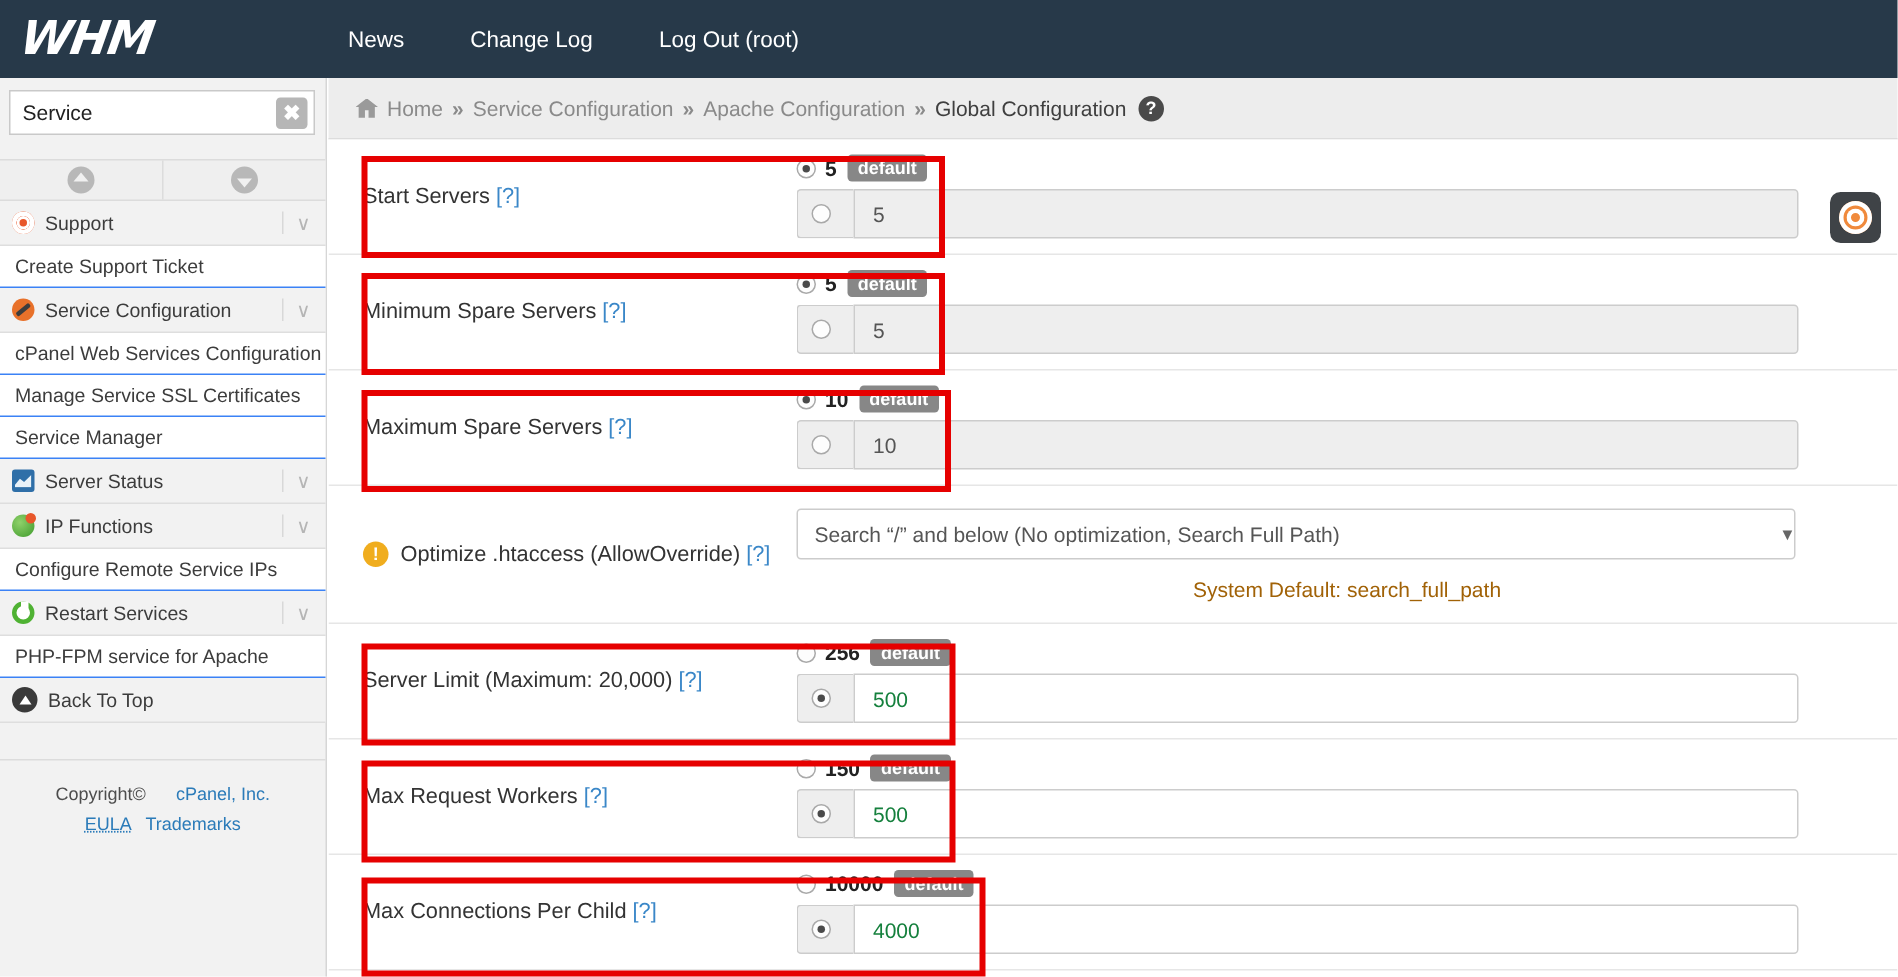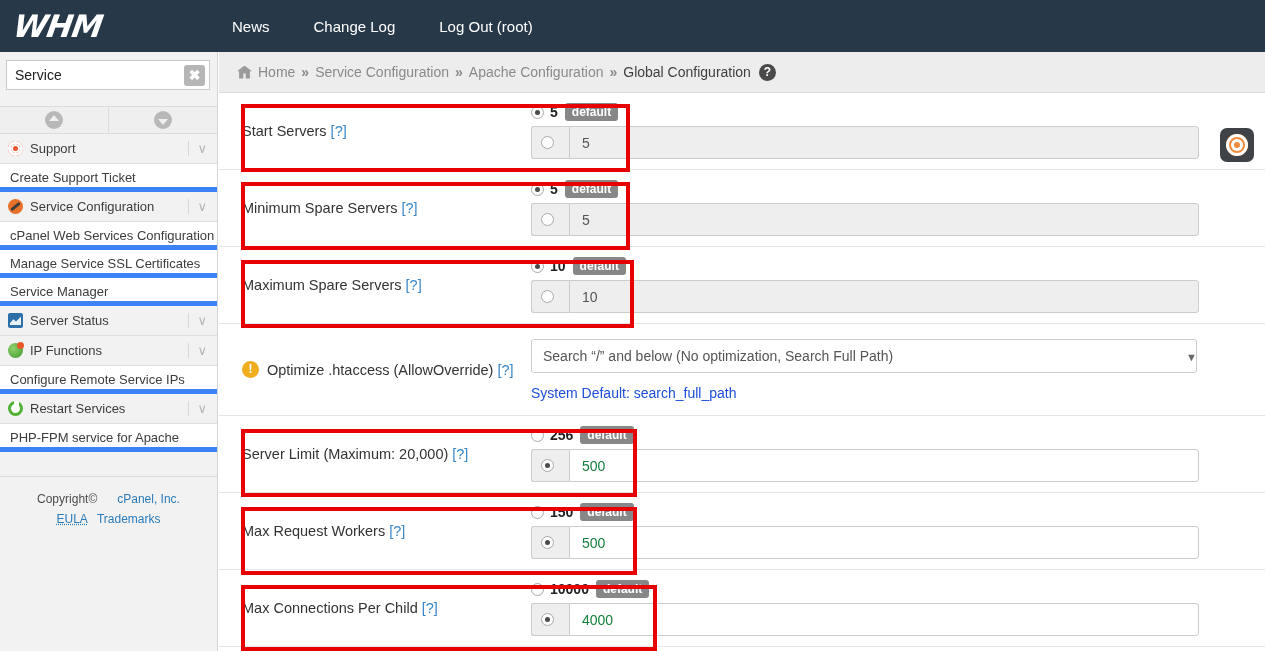--- a/index.html
+++ b/index.html
@@ -100,21 +100,21 @@
     position: absolute; right: 10px; top: 7px;
     color: #b5b5b5; font-size: 13px;
   }
   .nav-group .chev-sep {
     position: absolute; right: 28px; top: 7px;
     width: 1px; height: 15px; background: #d8d8d8;
   }
   .nav-item {
     height: 28px; line-height: 28px;
     padding-left: 10px; background: #fff;
-    border-bottom: 5px solid #3b82f6;
+    border-bottom: 1px solid #3b82f6;
     font-size: 13px; color: #3c3c3c; cursor: pointer;
   }
 
   
   .ic { width: 15px; height: 15px; flex: none; position: relative; display:inline-block; }
   .ic-life {
     border-radius: 50%;
     background: #e8572a;
     box-shadow: inset 0 0 0 3px #fff;
   }
@@ -268,21 +268,21 @@
     padding: 0 26px 0 11px; outline: none;
     appearance: none; -webkit-appearance: none;
     font-family: "Liberation Sans", sans-serif;
     cursor: pointer;
   }
   .sel-arrow {
     position: absolute; right: 0; top: 12px;
     pointer-events: none; color: #666; font-size: 11px;
   }
   .sel-holder { position: relative; }
-  .sysdefault { margin-top: 12px; font-size: 14px; color: #1d4ed8; }
+  .sysdefault { margin-top: 12px; font-size: 14px; color: #a16207; text-align: center; }
 
   
   .hl {
     position: absolute; border: 4px solid #e60000;
     pointer-events: none; z-index: 30;
   }
 
   
   #support-tab {
     position: absolute; right: 11px; top: 128px;
@@ -364,20 +364,24 @@
   <div class="nav-item">Configure Remote Service IPs</div>
 
   <div class="nav-group">
     <span class="ic ic-restart"></span>
     <span class="g-label">Restart Services</span>
     <span class="chev-sep"></span>
     <span class="chev">∨</span>
   </div>
   <div class="nav-item">PHP-FPM service for Apache</div>
 
+  <div class="nav-group">
+    <span class="ic ic-backtop"></span>
+    <span class="g-label">Back To Top</span>
+  </div>
 
   <div id="copyright">
     <span>Copyright©</span>
     &nbsp;&nbsp;&nbsp;&nbsp;
     <a>cPanel, Inc.</a>
     <br>
     <a class="dotted">EULA</a>
     &nbsp;
     <a>Trademarks</a>
   </div>

